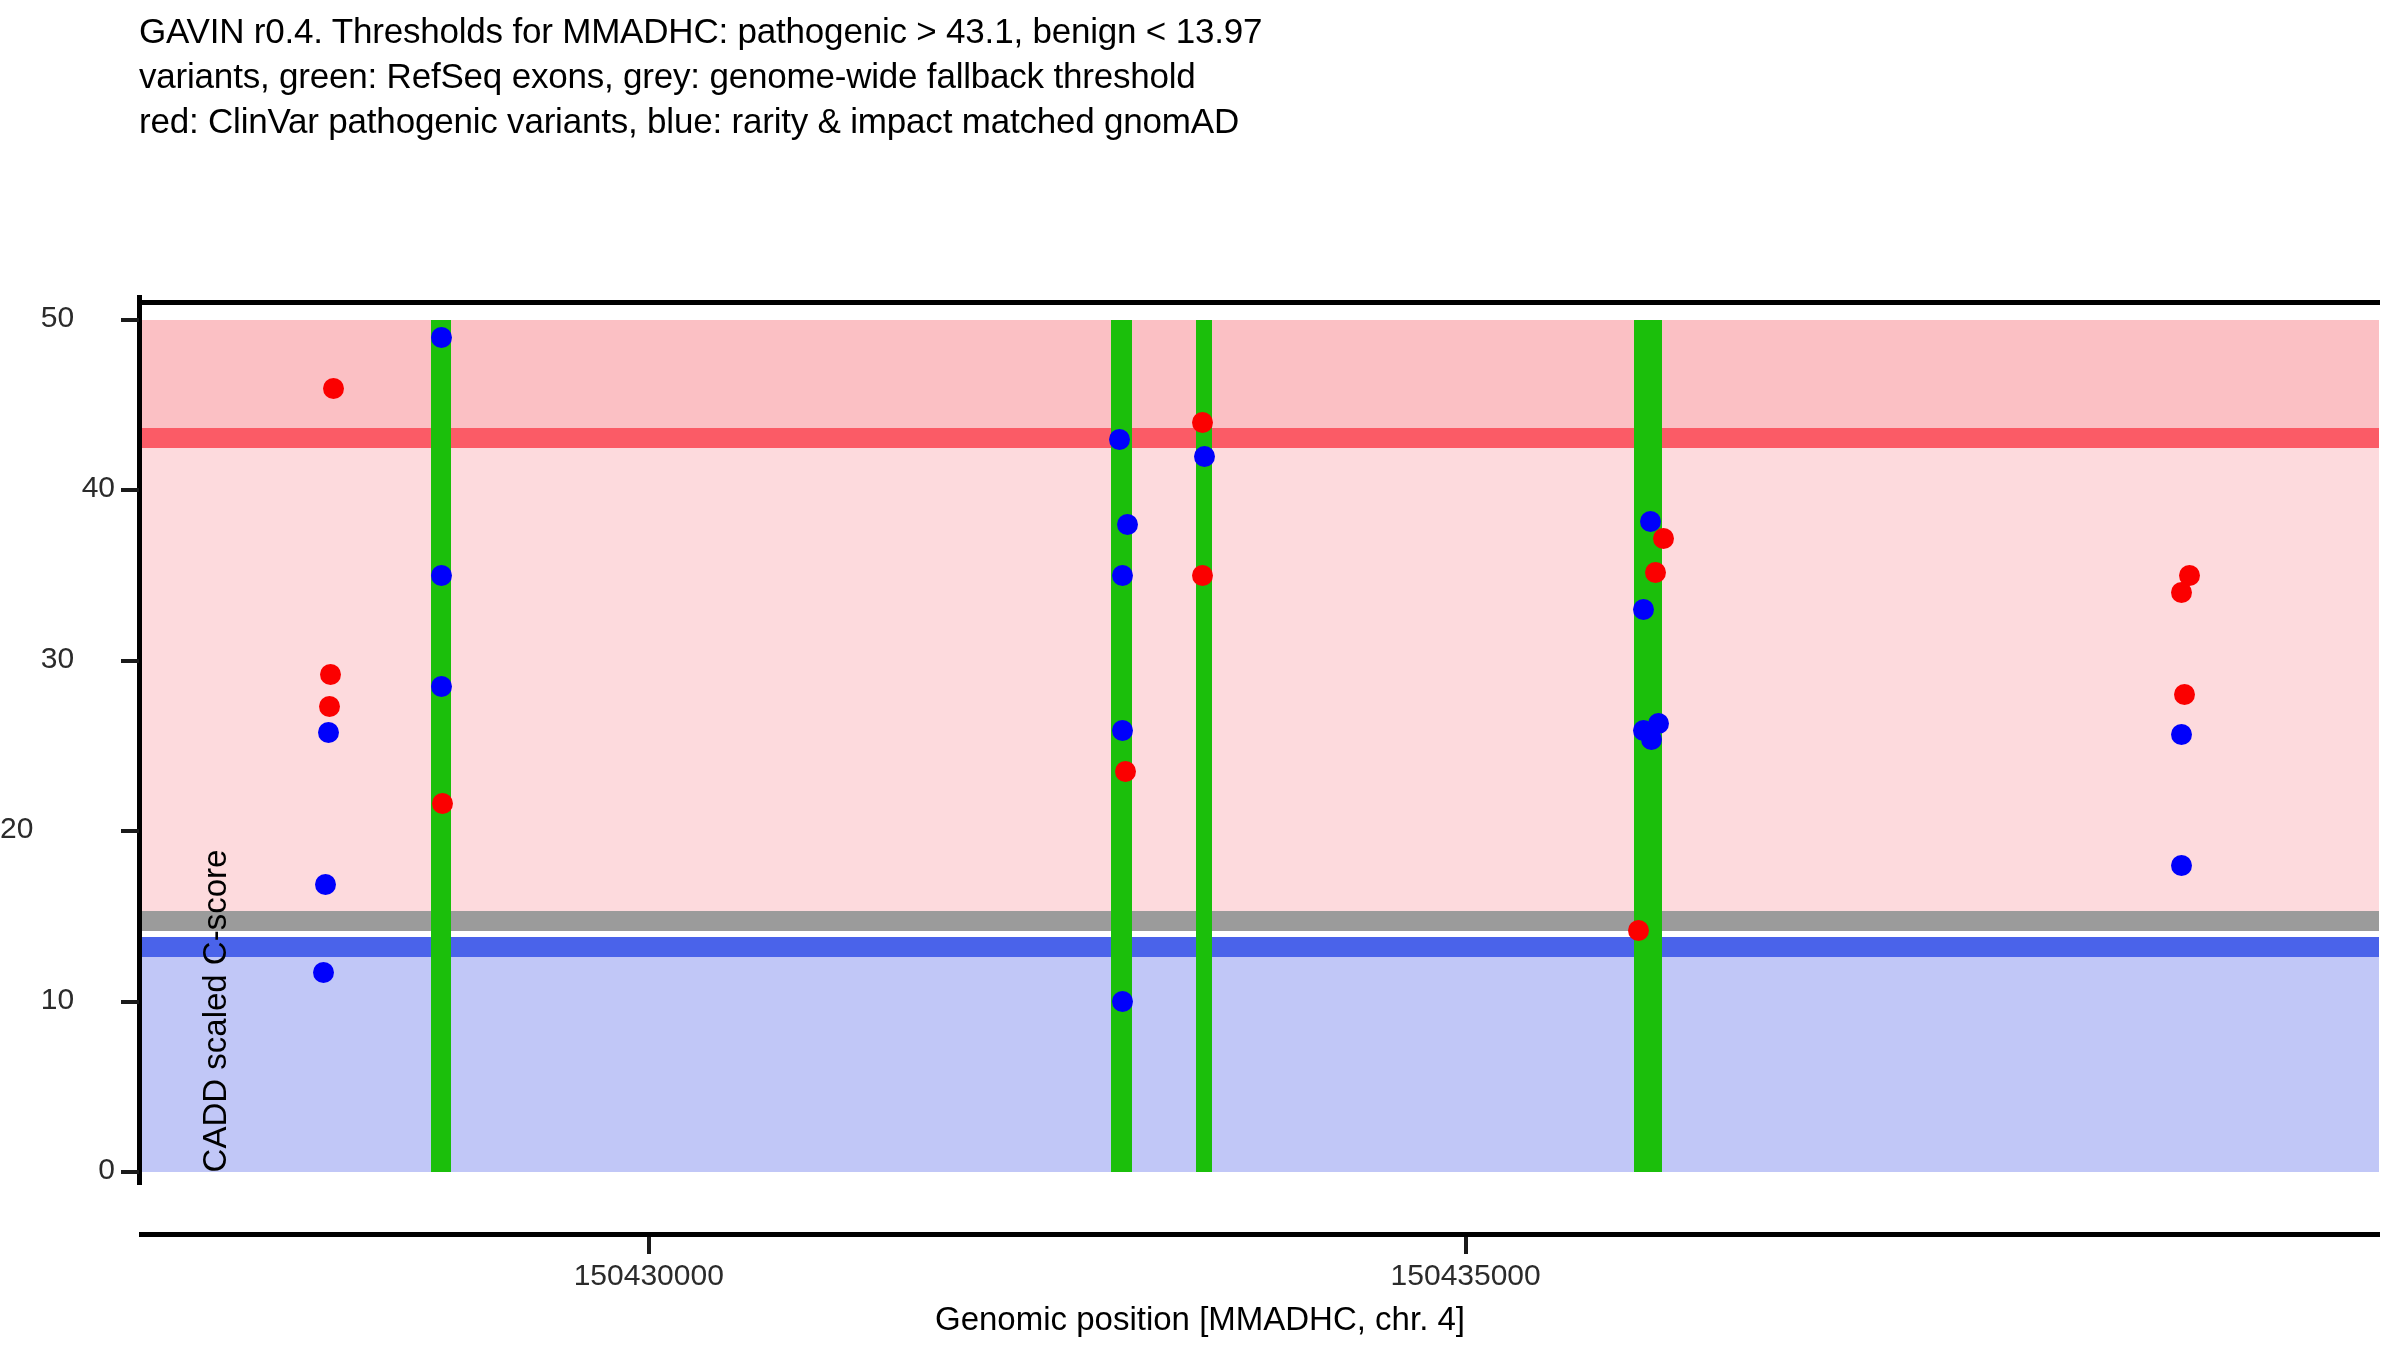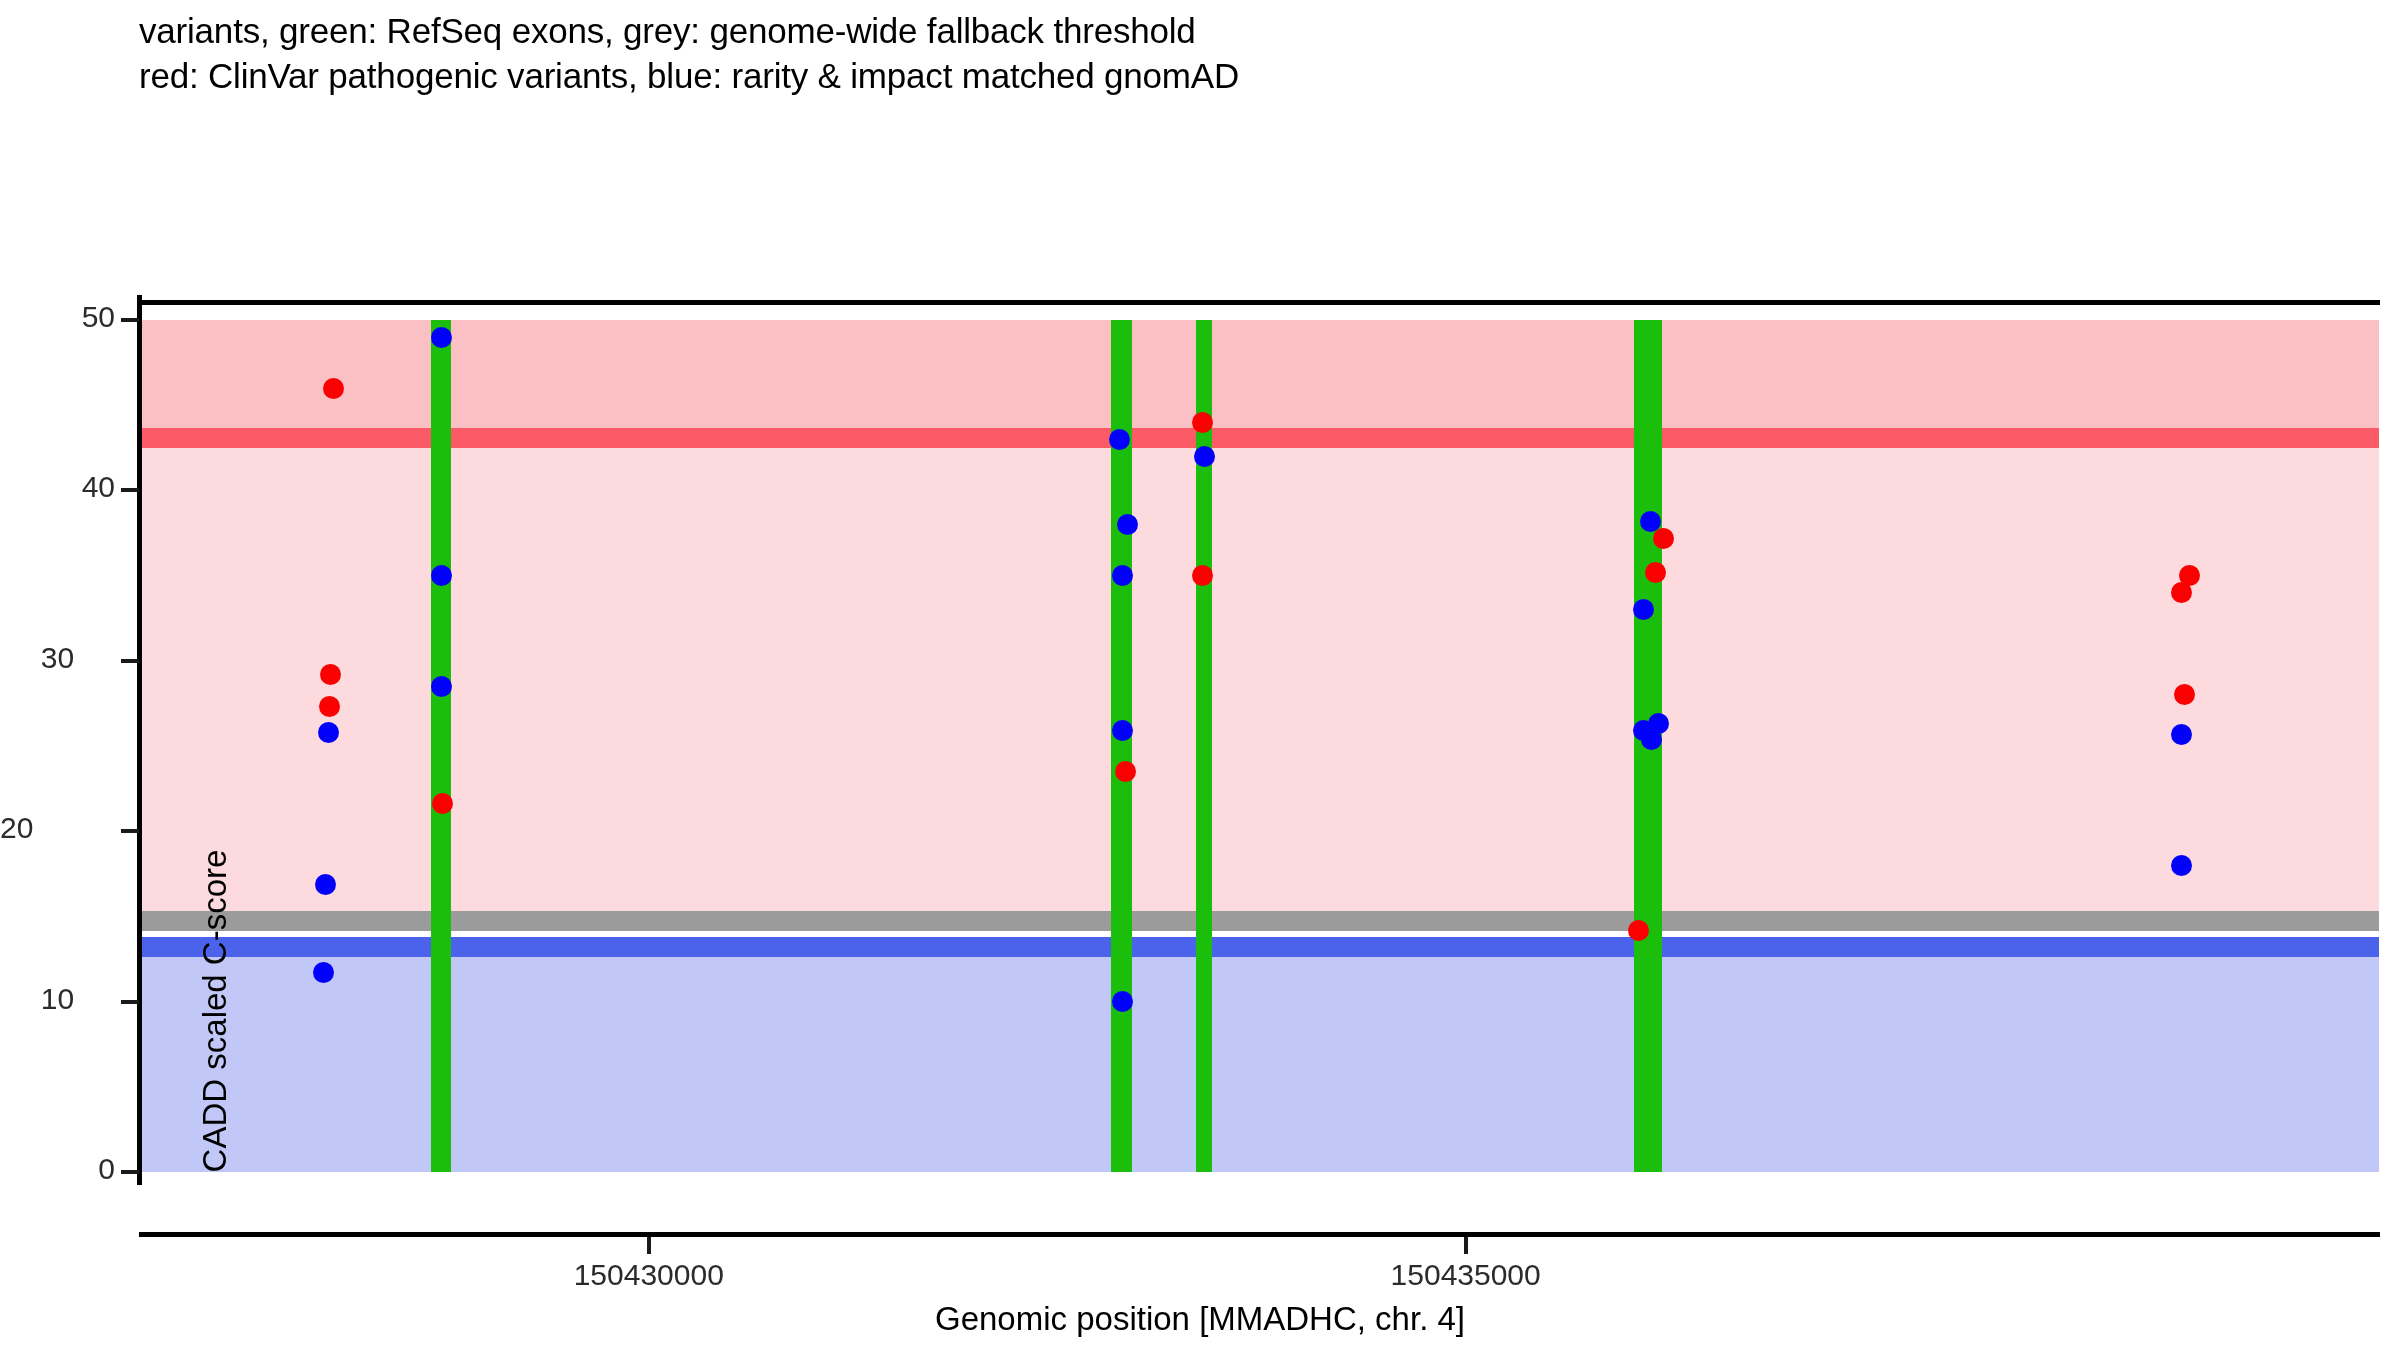--- a/index.html
+++ b/index.html
@@ -45,20 +45,21 @@
   #x-axis-title{position:absolute;left:0;top:1300px;width:2400px;text-align:center;font-size:33px;color:#000;}
   #y-axis-title{position:absolute;left:-364px;top:690px;width:880px;text-align:center;font-size:33px;color:#000;
                 transform:rotate(-90deg);transform-origin:center center;}
 </style>
 </head>
 <body>
 
 <div id="root">
 
   <div id="title-block">
+    <div class="title-line">GAVIN r0.4. Thresholds for MMADHC: pathogenic &gt; 43.1, benign &lt; 13.97</div>
     <div class="title-line">variants, green: RefSeq exons, grey: genome-wide fallback threshold</div>
     <div class="title-line">red: ClinVar pathogenic variants, blue: rarity &amp; impact matched gnomAD</div>
   </div>
 
   <div id="panel">
     <div id="plot-area">
         <div class="band band-path-light" style="top: 18px; height: 107.576px;"></div>
         <div class="band band-path-line" style="top: 125.576px; height: 20px;"></div>
         <div class="band band-mid" style="top: 145.576px; height: 463.824px;"></div>
         <div class="band band-grey" style="top: 609.4px; height: 20px;"></div>
@@ -114,21 +115,21 @@
       <div style="position: absolute; left: 0px; width: 115px; text-align: right; top: 1152px; font-size: 30px; color: rgb(43, 43, 43);">0</div>
       <div class="ytick" style="top: 999.6px;"></div>
       <div style="position: absolute; left: 0px; width: 115px; text-align: center; top: 981.6px; font-size: 30px; color: rgb(43, 43, 43);">10</div>
       <div class="ytick" style="top: 829.2px;"></div>
       <div style="position: absolute; left: 0px; width: 115px; text-align: left; top: 811.2px; font-size: 30px; color: rgb(43, 43, 43);">20</div>
       <div class="ytick" style="top: 658.8px;"></div>
       <div style="position: absolute; left: 0px; width: 115px; text-align: center; top: 640.8px; font-size: 30px; color: rgb(43, 43, 43);">30</div>
       <div class="ytick" style="top: 488.4px;"></div>
       <div style="position: absolute; left: 0px; width: 115px; text-align: right; top: 470.4px; font-size: 30px; color: rgb(43, 43, 43);">40</div>
       <div class="ytick" style="top: 318px;"></div>
-      <div style="position: absolute; left: 0px; width: 115px; text-align: right; top: 300px; font-size: 30px; color: rgb(43, 43, 43);">50</div>
+      <div style="position: absolute; left: 0px; width: 115px; text-align: center; top: 300px; font-size: 30px; color: rgb(43, 43, 43);">50</div>
     </div>
   <div id="xticks">
       <div class="xtick" style="left: 646.759px;"></div>
       <div class="xtick-label" style="left: 498.759px;">150430000</div>
       <div class="xtick" style="left: 1463.68px;"></div>
       <div class="xtick-label" style="left: 1315.68px;">150435000</div>
     </div>
 
   <div id="x-axis-title">Genomic position [MMADHC, chr. 4]</div>
 </div>

